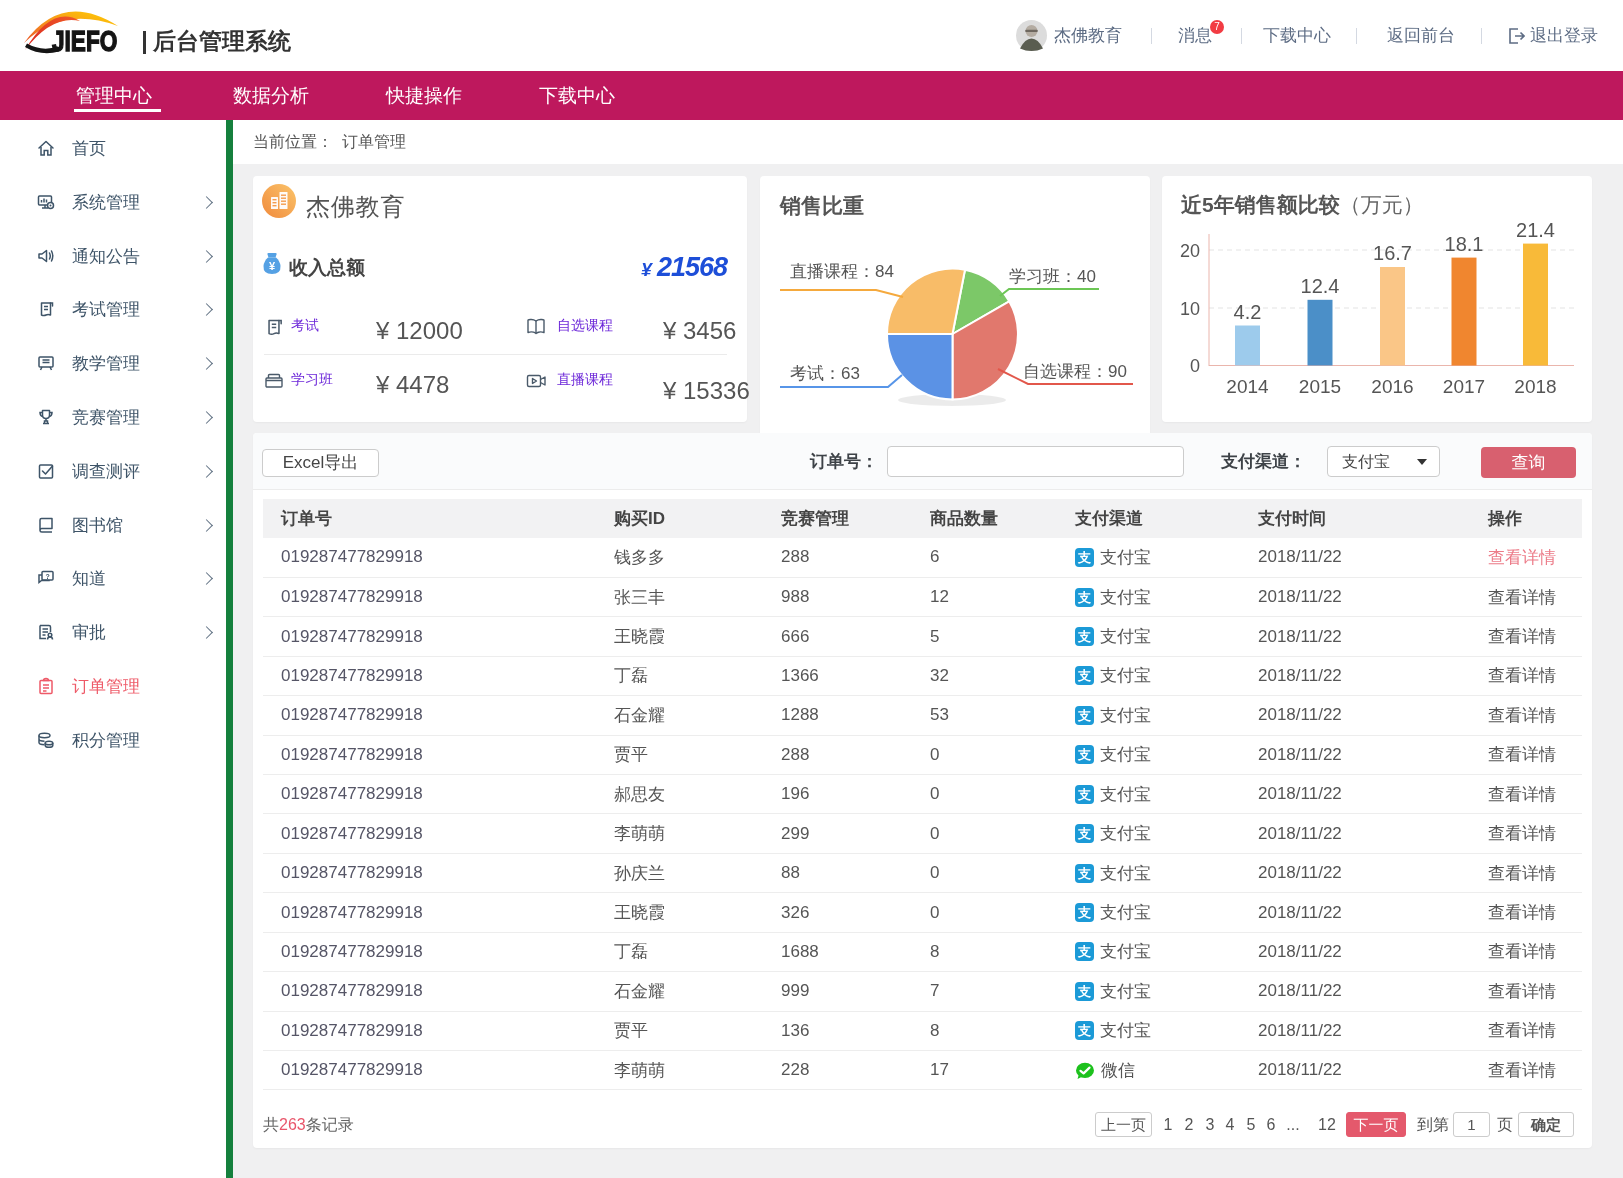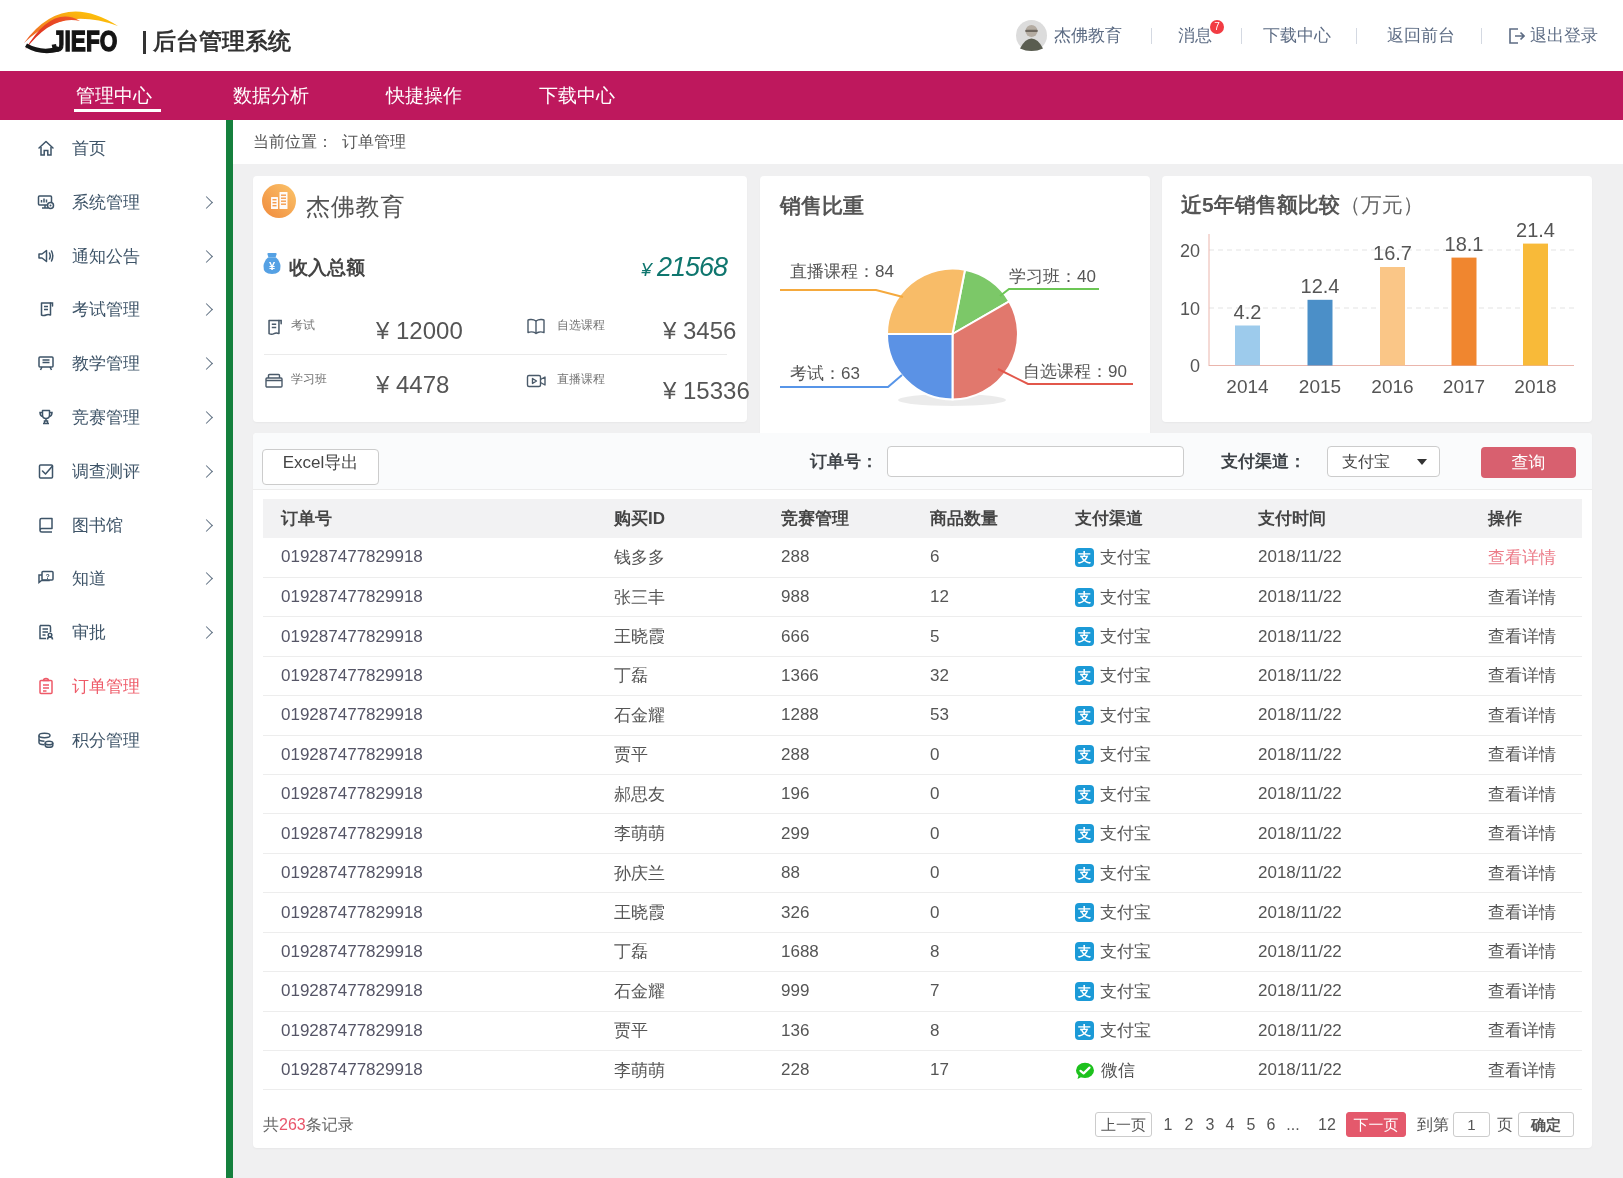--- a/index.html
+++ b/index.html
@@ -21,21 +21,21 @@
 .mi svg{position:absolute;left:36px;top:1px}
 .mi .mt{position:absolute;left:72px;top:0;font-size:17px;line-height:24px;color:#3e5468}
 .mi .ar{position:absolute;left:202px;top:7px;width:9px;height:9px;border:solid #5f7082;border-width:1.6px 1.6px 0 0;transform:rotate(45deg)}
 .mi.act .mt{color:#ee5a68}
 
 #main{left:233px;top:120px;width:1390px;height:1058px;background:#f0f0f1}
 #crumb{left:233px;top:120px;width:1390px;height:44px;background:#fff;font-size:16px;color:#555;line-height:44px}
 .card{position:absolute;background:#fff;border-radius:4px;box-shadow:0 1px 2px rgba(0,0,0,0.04)}
 .ctitle{position:absolute;font-size:21px;font-weight:bold;color:#555}
 
-.c1lbl{position:absolute;font-size:12px;color:#737373;white-space:nowrap}
+.c1lbl{position:absolute;font-size:14px;color:#6d28d9;white-space:nowrap}
 .c1val{position:absolute;font-size:24px;color:#555;white-space:nowrap}
 
 #tcard{left:253px;top:433px;width:1339px;height:715px}
 #toolbar{position:absolute;left:0;top:0;width:1339px;height:57px;background:#fafbfc;border-bottom:1px solid #ececec;border-radius:4px 4px 0 0}
 .tbtn{position:absolute;border:1px solid #ccc;border-radius:4px;background:#fff;text-align:center}
 .tlabel{position:absolute;font-size:17px;font-weight:bold;color:#3d4247;line-height:31px;top:13px}
 #qbtn{position:absolute;left:1228px;top:14px;width:95px;height:31px;background:#d8606f;border-radius:4px;color:#fff;font-size:17px;text-align:center;line-height:31px}
 table{border-collapse:collapse;table-layout:fixed}
 #dt{position:absolute;left:10px;top:66px;width:1319px}
 #dt th{height:39px;background:#f2f2f3;font-size:17px;font-weight:bold;color:#444;text-align:left;padding:0 0 0 18px}
@@ -238,21 +238,21 @@
         </g>
     </g>
   </svg>
   <div class="abs" style="left:53px;top:15px;font-size:24px;color:#555;letter-spacing:0.8px">杰佛教育</div>
   <svg class="abs" style="left:9px;top:76px" width="20" height="23" viewBox="0 0 20 23">
     <path d="M6 5.5 Q2 9 1.5 14 Q1 22 10 22 Q19 22 18.5 14 Q18 9 14 5.5 Z" fill="#55a1e4"></path>
     <path d="M5.5 2.5 Q5 1 6.5 1 H13.5 Q15 1 14.5 2.5 L13.5 5.5 H6.5 Z" fill="#55a1e4"></path>
     <text x="10" y="18" font-size="11" font-weight="bold" fill="#fff" text-anchor="middle">¥</text>
   </svg>
   <div class="abs" style="left:36px;top:79px;font-size:19px;font-weight:bold;color:#444">收入总额</div>
-  <div class="abs" style="right:20px;top:76px;font-weight:normal;font-style:italic;color:#0f766e"><span style="font-size:19px">¥ </span><span style="font-size:27px;letter-spacing:-1px">21568</span></div>
+  <div class="abs" style="right:20px;top:76px;font-weight:bold;font-style:italic;color:#1d4ed8"><span style="font-size:19px">¥ </span><span style="font-size:27px;letter-spacing:-1px">21568</span></div>
   <div class="abs" style="left:11px;top:178px;width:463px;height:1px;background:#ebebeb"></div>
   <svg class="abs" style="left:10px;top:140px" width="22" height="22" viewBox="0 0 20 20" fill="none" stroke="#4a5a6a" stroke-width="1.4">
       <path d="M5.5 4 H14.5 V16 Q12 14.8 10 16 Q8 17.2 5.5 16 Z" stroke-linejoin="round"></path>
       <path d="M8 7.5 H12 M8 10.5 H12"></path>
       <path d="M14.5 4 L16.5 4 L16.5 7" stroke-linecap="round"></path>
     </svg>
   <div class="c1lbl" style="left:38px;top:141px">考试</div>
   <div class="c1val" style="left:123px;top:141px">¥ 12000</div>
   <svg class="abs" style="left:272px;top:140px" width="22" height="22" viewBox="0 0 22 22" fill="none" stroke="#4a5a6a" stroke-width="1.4">
       <path d="M11 5 Q8.5 3.2 5.5 3.5 Q3.5 3.7 3 4 V16.5 Q6 15.5 8.5 16.2 Q10 16.6 11 17.5 Q12 16.6 13.5 16.2 Q16 15.5 19 16.5 V4 Q18.5 3.7 16.5 3.5 Q13.5 3.2 11 5 Z" stroke-linejoin="round"></path>
@@ -317,21 +317,21 @@
     <text x="85.5" y="217" font-size="19" fill="#555" text-anchor="middle">2014</text>
     <text x="158" y="217" font-size="19" fill="#555" text-anchor="middle">2015</text>
     <text x="230.5" y="217" font-size="19" fill="#555" text-anchor="middle">2016</text>
     <text x="302" y="217" font-size="19" fill="#555" text-anchor="middle">2017</text>
     <text x="373.5" y="217" font-size="19" fill="#555" text-anchor="middle">2018</text>
   </svg>
 </div>
 
 <div class="card" id="tcard">
   <div id="toolbar">
-    <div class="tbtn" style="left:9px;top:16px;width:117px;height:36px;font-size:17px;color:#444;line-height:26px">Excel导出</div>
+    <div class="tbtn" style="left:9px;top:16px;width:117px;height:28px;font-size:17px;color:#444;line-height:26px">Excel导出</div>
     <div class="tlabel" style="left:557px">订单号：</div>
     <div class="tbtn" style="left:634px;top:13px;width:297px;height:31px"></div>
     <div class="tlabel" style="left:968px">支付渠道：</div>
     <div class="tbtn" style="left:1074px;top:13px;width:113px;height:31px;text-align:left">
       <span style="font-size:16px;color:#444;line-height:29px;margin-left:14px">支付宝</span>
       <span style="position:absolute;right:12px;top:12px;width:0;height:0;border-left:5px solid transparent;border-right:5px solid transparent;border-top:6px solid #333"></span>
     </div>
     <div id="qbtn">查询</div>
   </div>
   <table id="dt">

